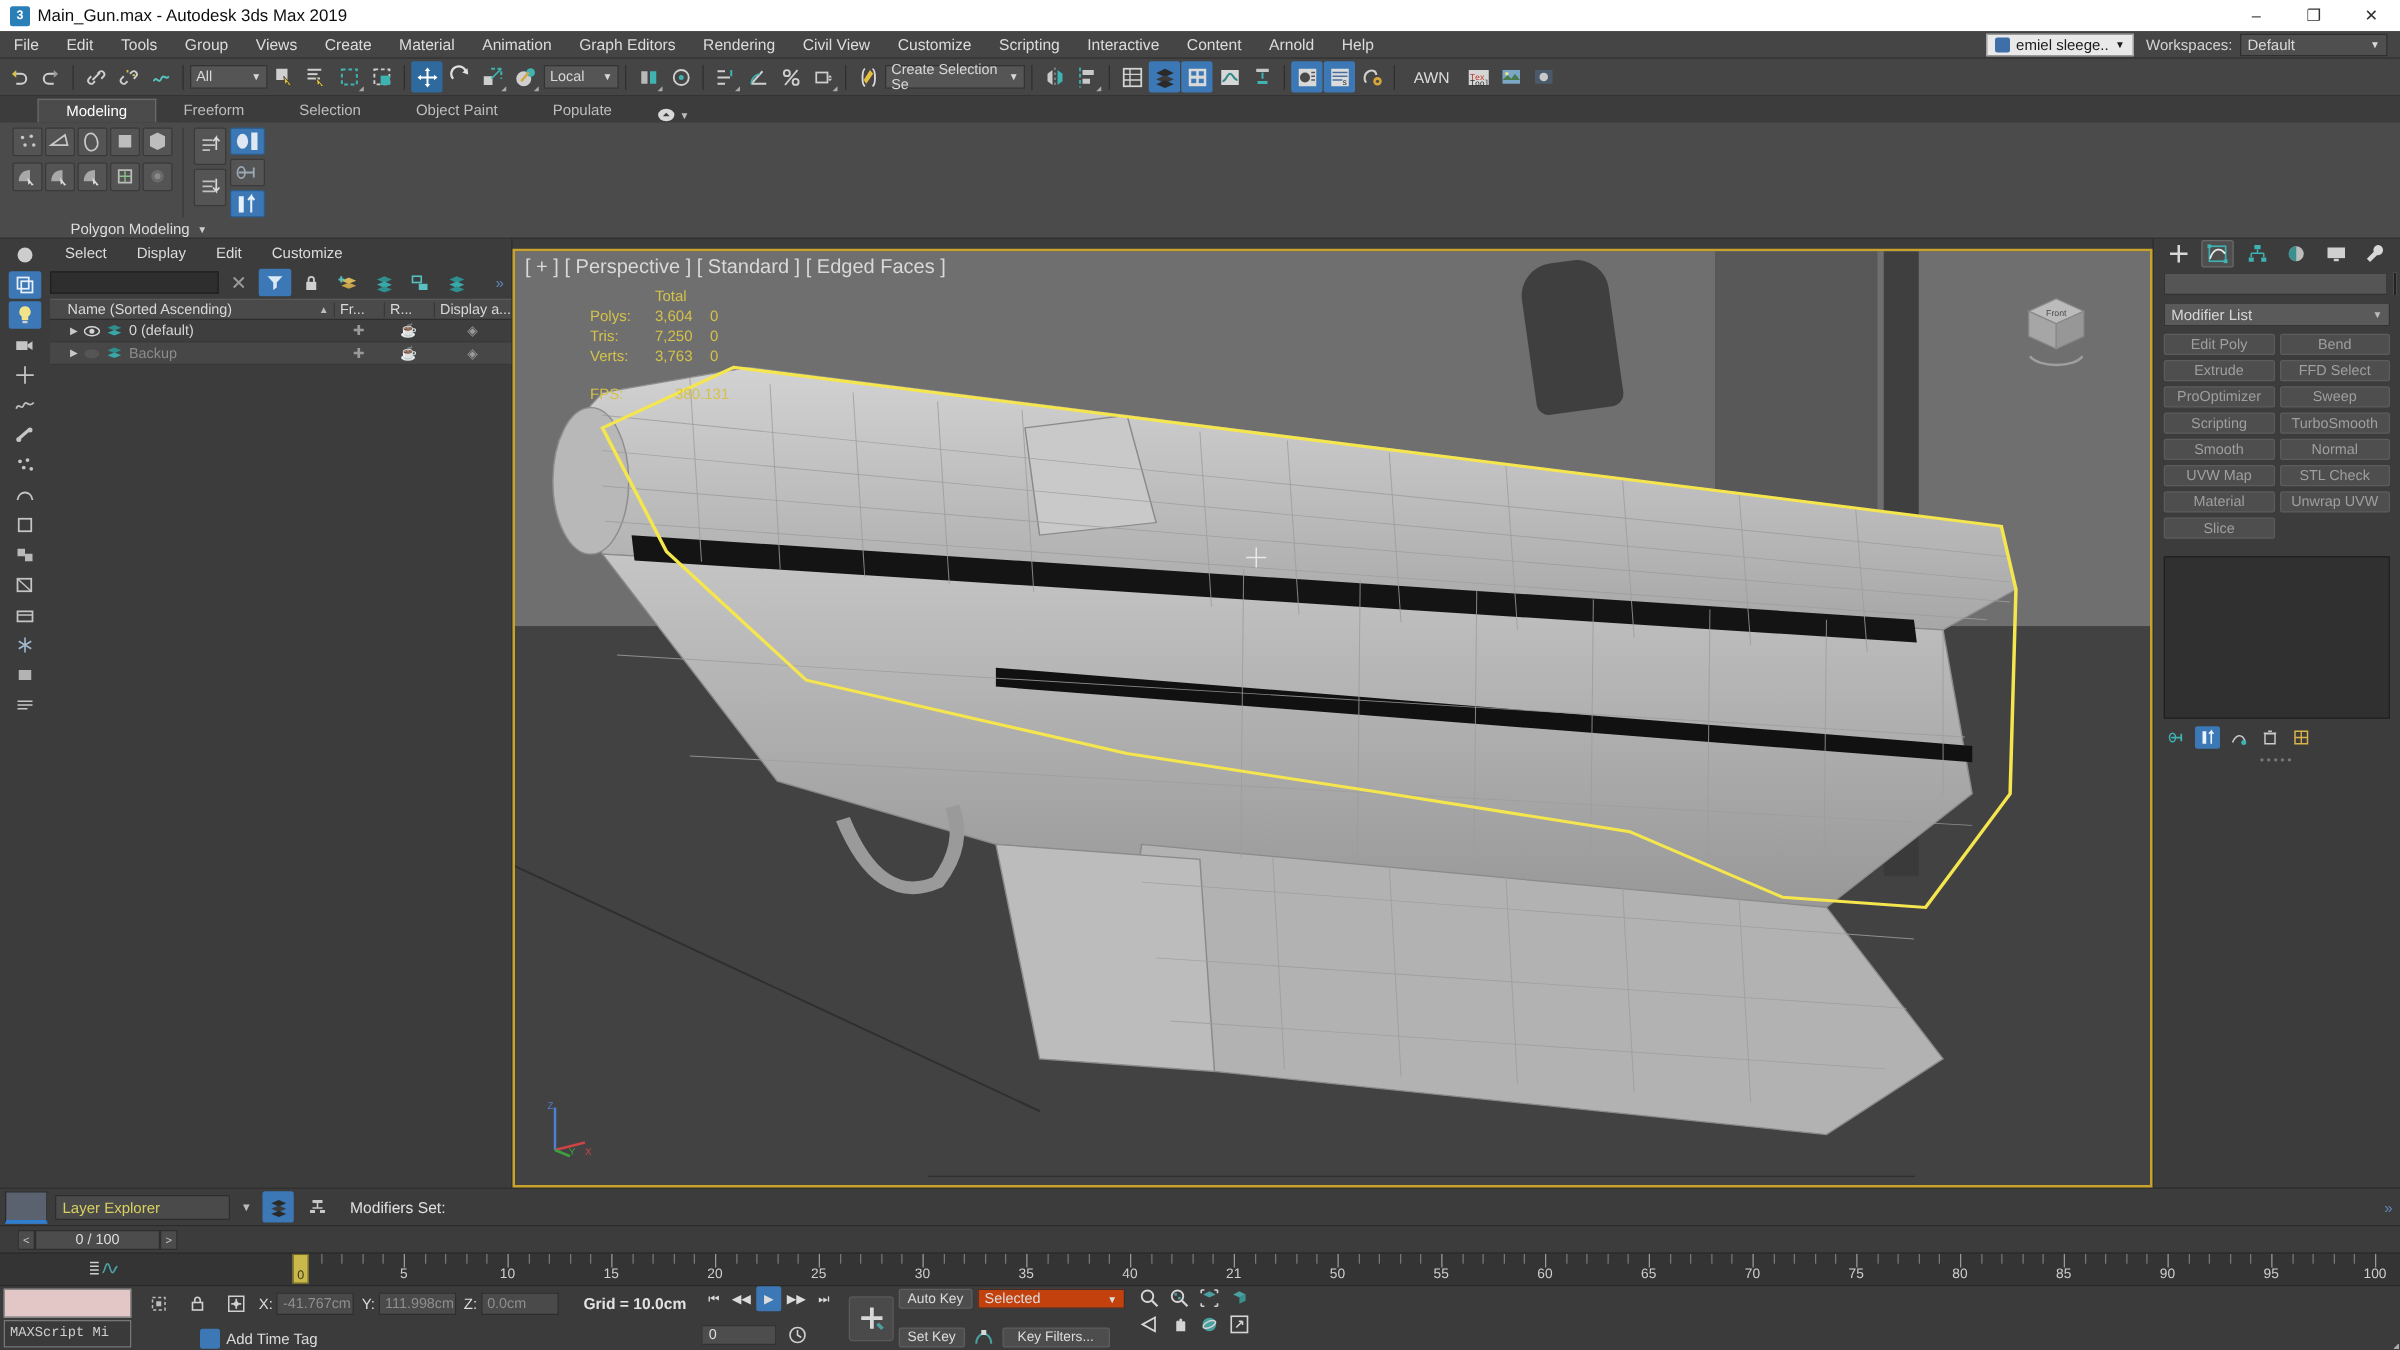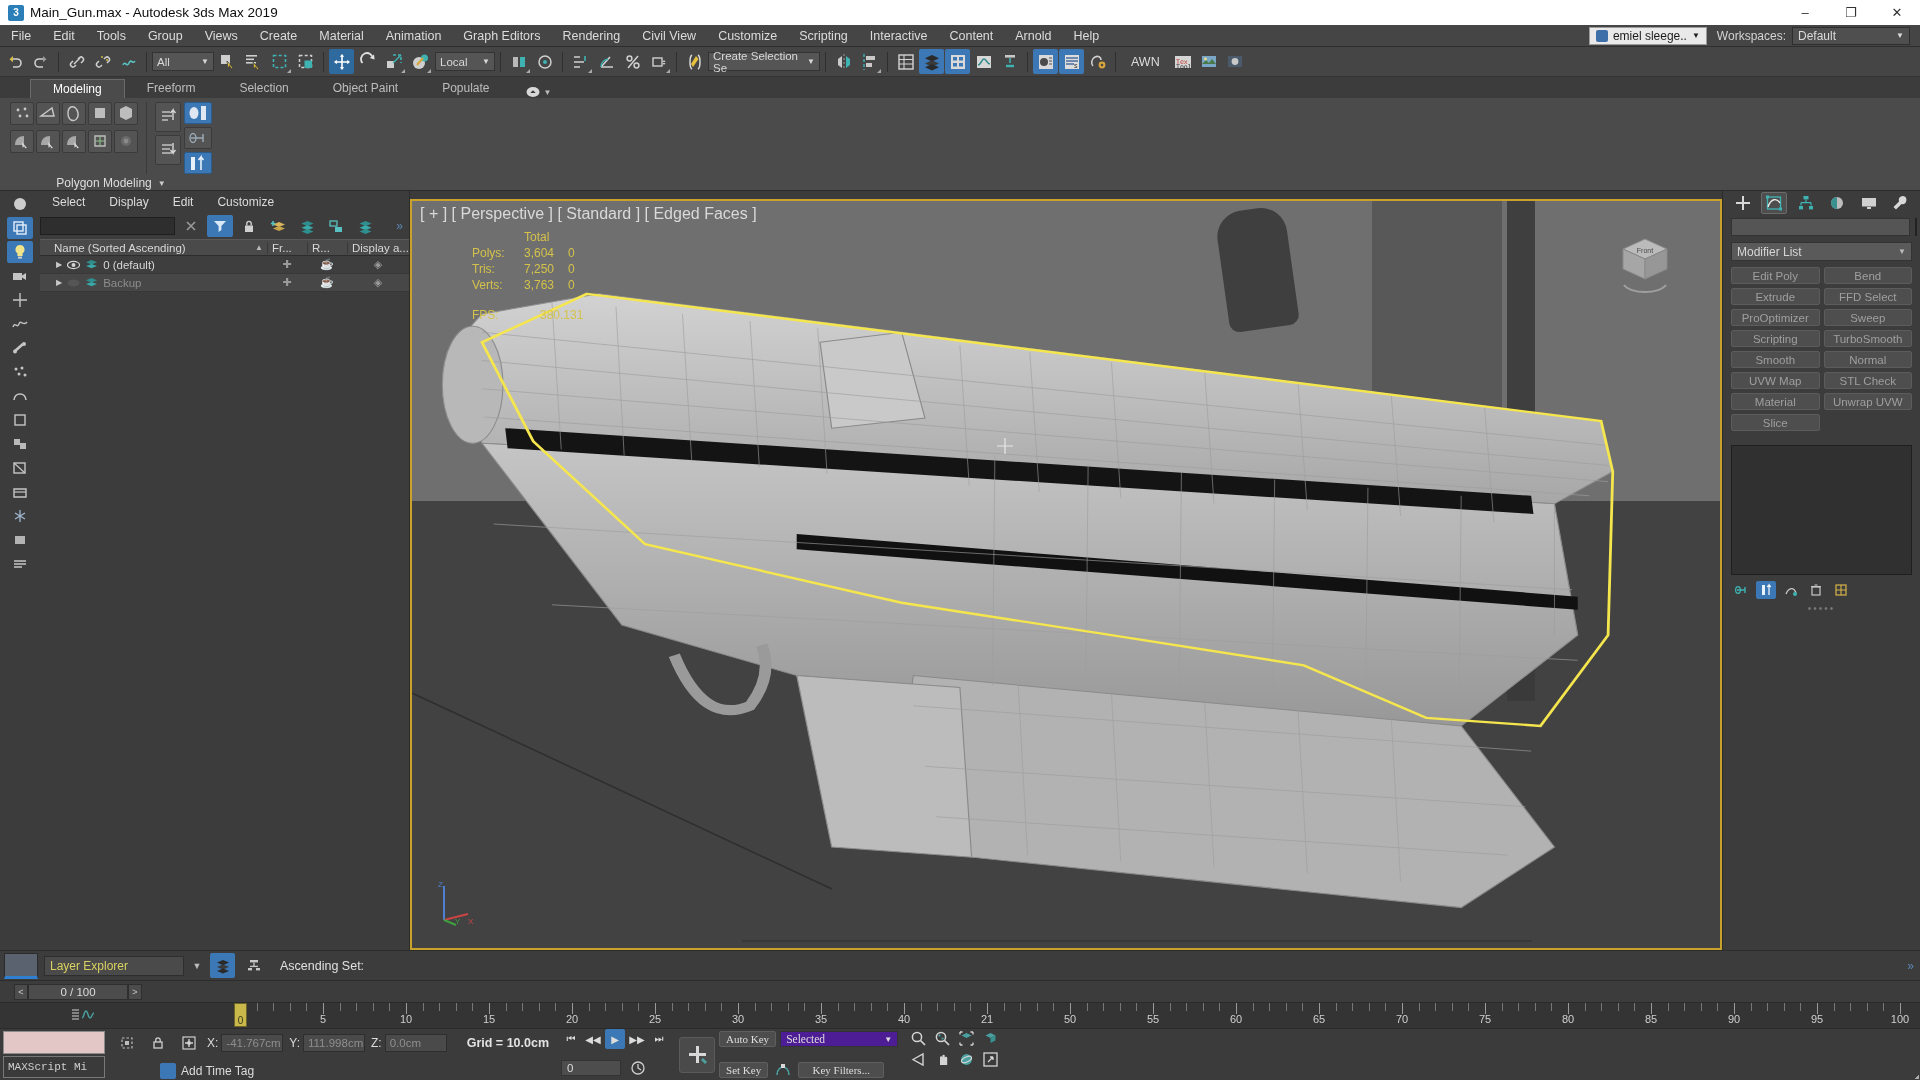--- a/index.html
+++ b/index.html
@@ -191,24 +191,24 @@
   .coord-box { width:62px;height:18px;background:#4a4a4a;border:1px solid #2e2e2e;
     display:flex;align-items:center;padding-left:4px;font-size:11.5px;color:#8e8e8e; }
   .grid-lbl { font-size:12.5px;color:#e2e2e2;margin-left:14px;font-weight:bold; }
   .play-col { display:flex;align-items:center;gap:2px;padding:0 4px; }
   .pbtn { width:20px;height:20px;display:flex;align-items:center;justify-content:center;
     color:#dcdcdc;font-size:10px; }
   .pbtn.play { background:#3b78b5;border-radius:2px; }
   .key-col { display:flex;align-items:center;gap:4px;padding:0 4px; }
   .keybig { width:36px;height:36px;background:#4a4a4a;border:1px solid #5a5a5a;
     border-radius:3px;display:flex;align-items:center;justify-content:center; }
-  .key-stack { display:flex;flex-direction:column;gap:15px;font-family:Liberation Serif, serif; }
+  .key-stack { display:flex;flex-direction:column;gap:15px; }
   .keybtn { height:16px;background:#4d4d4d;border:1px solid #5e5e5e;border-radius:2px;
     font-size:11px;color:#ddd;display:flex;align-items:center;justify-content:center;padding:0 6px; }
-  .sel-combo { width:118px;height:16px;background:#4c1d95;border:1px solid #333;
+  .sel-combo { width:118px;height:16px;background:#c2410c;border:1px solid #333;
     display:flex;align-items:center;justify-content:space-between;padding:0 5px;
     font-size:11.5px;color:#ddd; }
   .nav-col { display:flex;flex-direction:column;gap:3px;padding:0 6px; }
   .nav-row { display:flex;gap:4px; }
   .navbtn { width:20px;height:18px;display:flex;align-items:center;justify-content:center; }
   .frame-spin { width:60px;height:16px;background:#4d4d4d;border:1px solid #333;
     display:flex;align-items:center;padding-left:5px;font-size:11.5px;color:#ddd; }
   .addtag { display:flex;align-items:center;gap:5px;font-size:12px;color:#dcdcdc;padding:0 6px; }
   .addtag .tagico { width:16px;height:16px;background:#3b78b5;border-radius:2px; }
 
@@ -1109,21 +1109,21 @@
     </div>
     <div class="tbtn">
       <svg width="18" height="18" viewBox="0 0 18 18">
           <rect x="5" y="3" width="8" height="2.4" fill="#c7c7c7"></rect>
           <path d="M9 5.4v4" stroke="#c7c7c7" stroke-width="1.3"></path>
           <rect x="3" y="11" width="4" height="2.4" fill="#c7c7c7"></rect>
           <rect x="11" y="11" width="4" height="2.4" fill="#c7c7c7"></rect>
           <path d="M5 9.4h8" stroke="#c7c7c7" stroke-width="1.3"></path>
         </svg>
     </div>
-    <div class="selset-lbl">Ascending Set:</div>
+    <div class="selset-lbl">Modifiers Set:</div>
     <div style="margin-left:auto;padding-right:6px;color:#5d86b5;font-size:12px">»</div>
   </div>
 
   <div class="timeline">
     <div style="width:14px"></div>
     <div class="tl-nav">&lt;</div>
     <div class="tl-frame">0 / 100</div>
     <div class="tl-nav">&gt;</div>
   </div>
 

